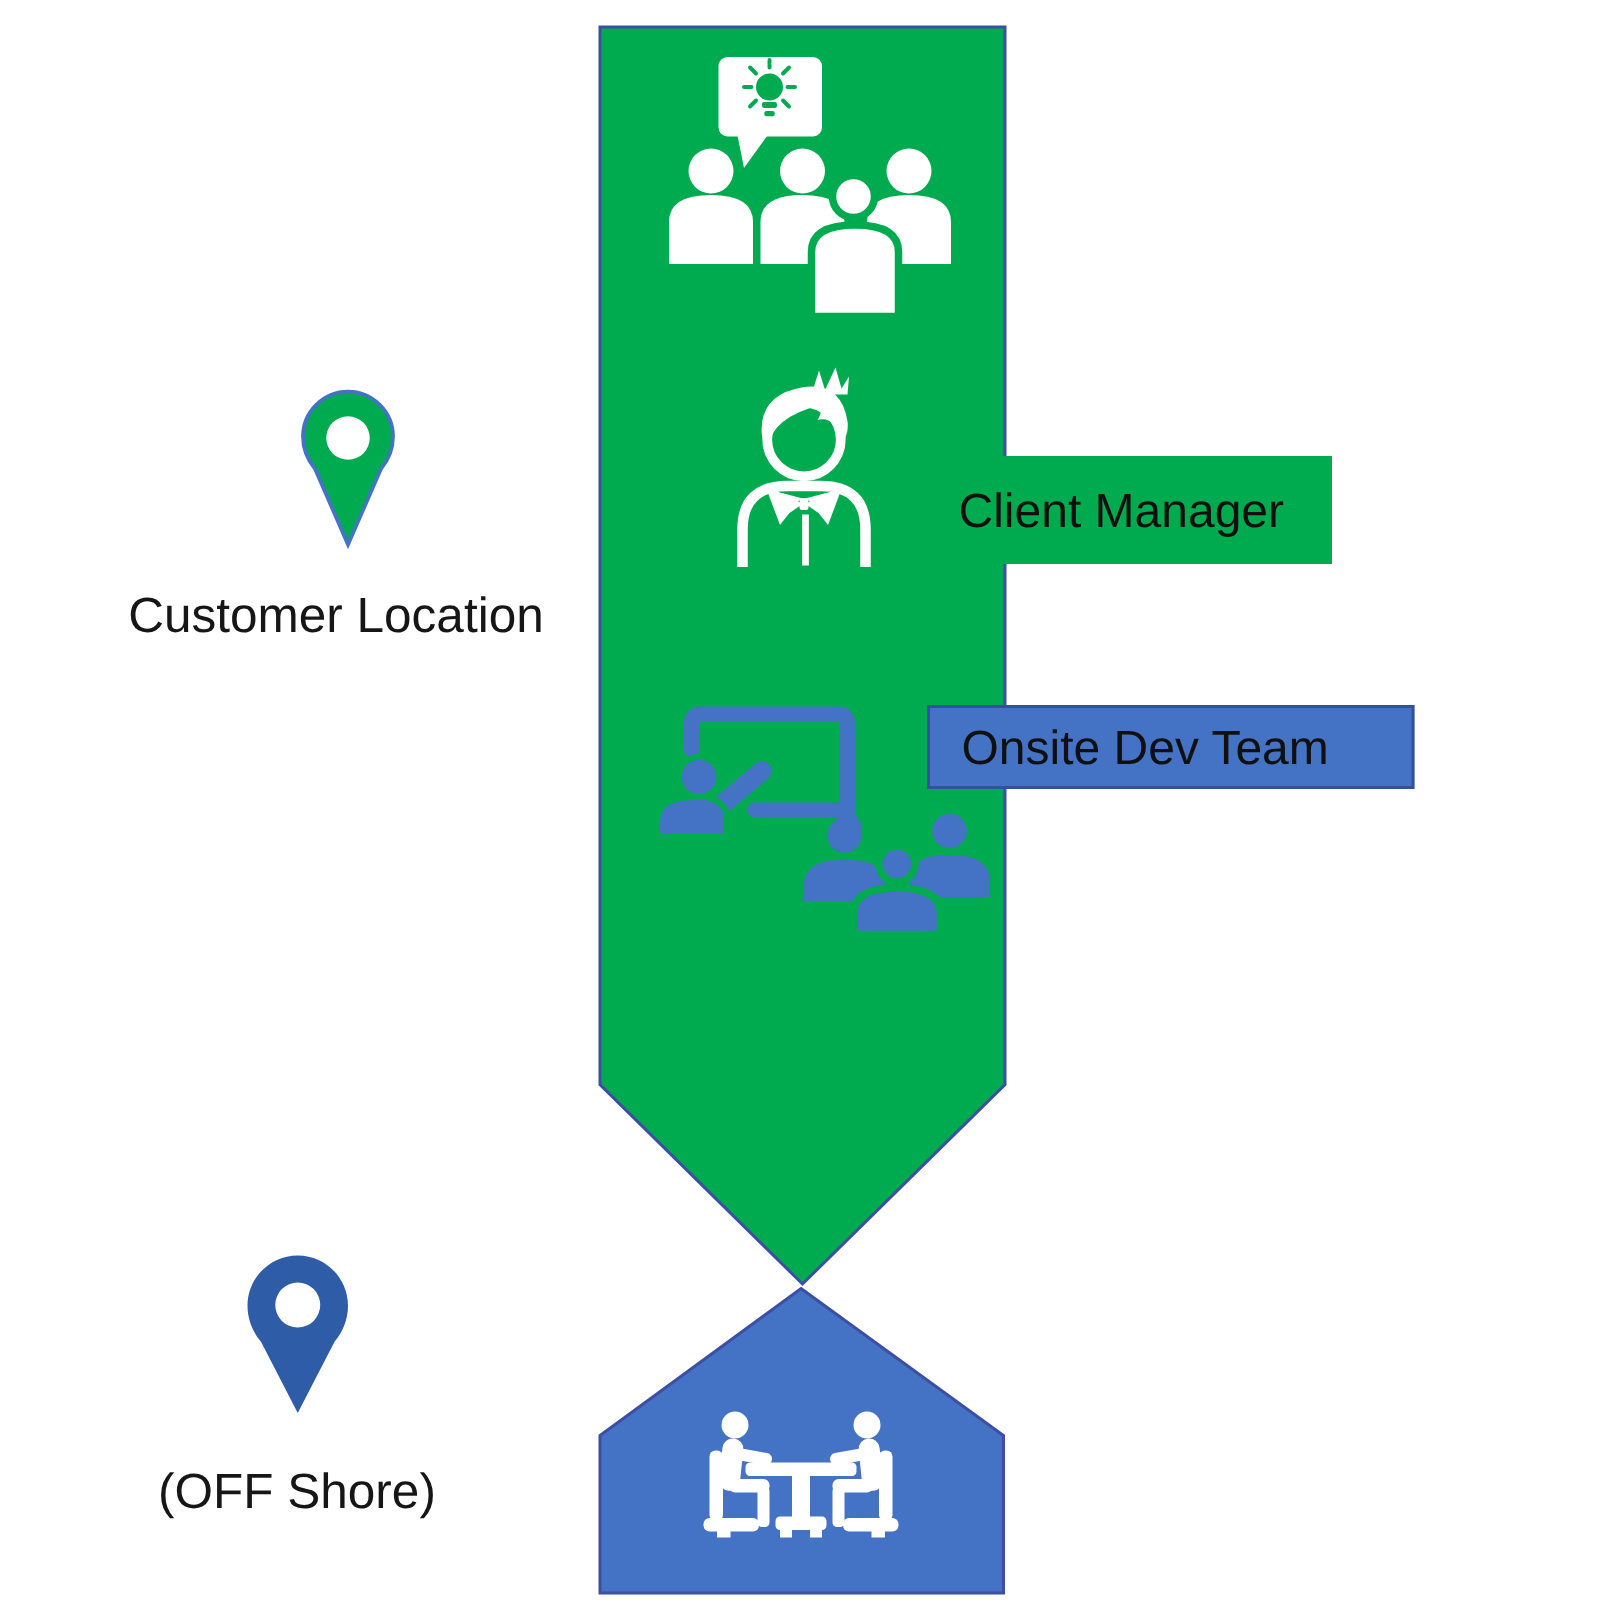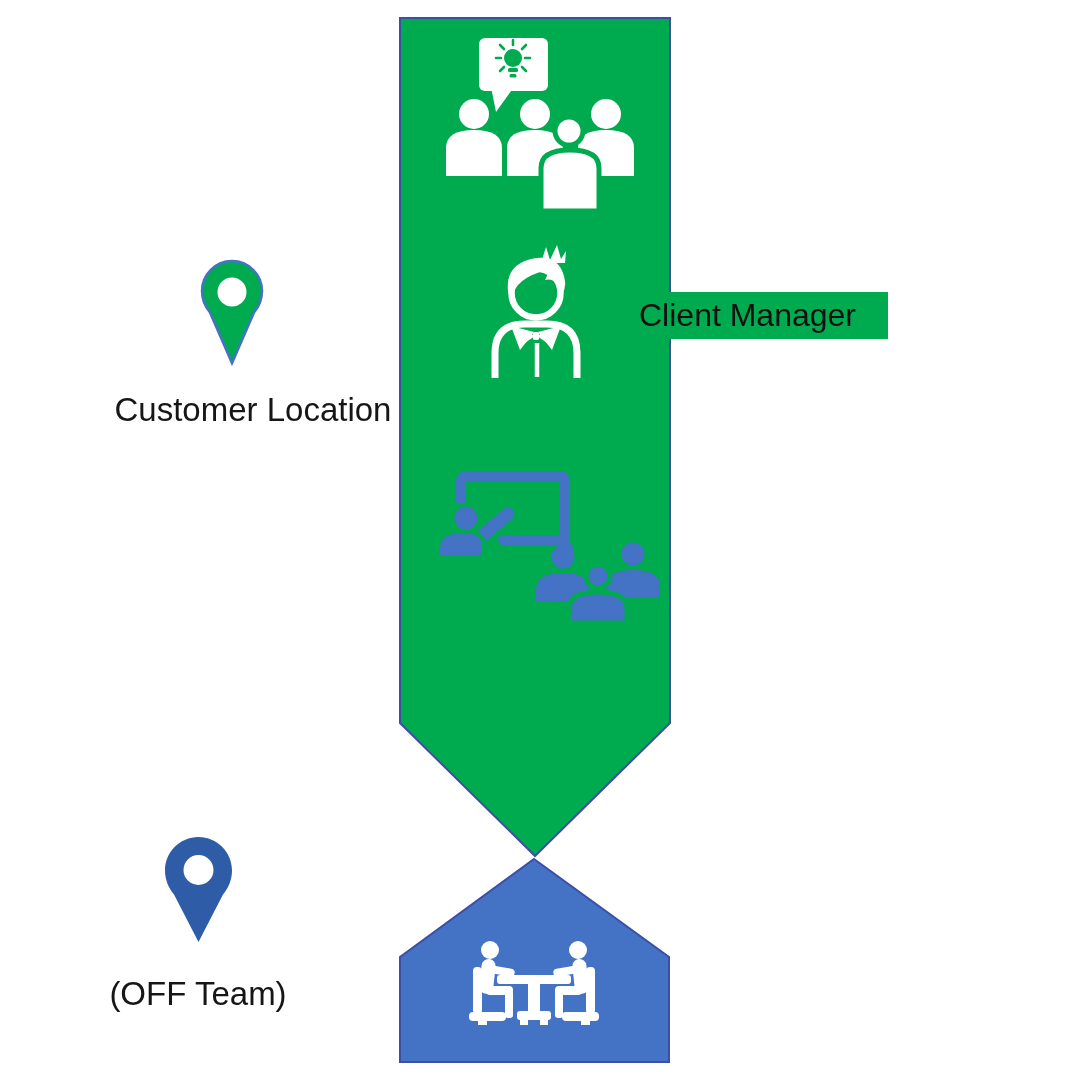--- a/index.html
+++ b/index.html
@@ -20,28 +20,28 @@
   .sb{stroke:var(--border,#3D4FA4);stroke-width:2;}
   .sw{stroke:#ffffff;fill:none;}
   .sg{stroke:var(--green,#00AB50);}
   .sblu{stroke:var(--blue,#4472C4);fill:none;}
 
   .label{
     position:absolute;display:flex;align-items:center;
     padding-left:21px;box-sizing:border-box;
     font-size:32px;color:#101010;white-space:nowrap;
   }
-  .label-green{left:618px;top:292px;width:270px;height:47px;background:var(--green,#00AB50);}
+  .label-green{left:618px;top:304px;width:270px;height:72px;background:var(--green,#00AB50);}
   .label-blue{left:618px;top:470px;width:325px;height:56px;background:var(--blue,#4472C4);
     border:2px solid rgba(35,55,125,0.55);}
   .loc-text{
     position:absolute;text-align:center;
     font-size:33px;line-height:42px;color:#161616;
   }
-  .customer-loc{left:103px;top:389px;width:300px;}
+  .customer-loc{left:74px;top:389px;width:300px;}
   .operations-loc{left:48px;top:973px;width:300px;}
 </style>
 </head>
 <body>
 
 <div class="canvas">
 
   <svg class="scene" width="1080" height="1080" viewBox="0 0 1080 1080">
 
     <g>
@@ -155,21 +155,24 @@
     <g>
       <path class="fp" d="M198.5,837 c -18.5,0 -33.5,15 -33.5,33.5 c 0,9 3.5,17.5 9,24 l 24.5,47.5 l 24.5,-47.5
                c 5.5,-6.5 9,-15 9,-24 c 0,-18.5 -15,-33.5 -33.5,-33.5 z"></path>
       <circle class="fw" cx="198.5" cy="870" r="15"></circle>
     </g>
   </svg>
 
   <div class="label label-green">
     <span>Client Manager</span>
   </div>
+  <div class="label label-blue">
+    <span>Onsite Dev Team</span>
+  </div>
 
   <div class="loc-text customer-loc">
     <div>Customer Location</div>
   </div>
   <div class="loc-text operations-loc">
-    <div>(OFF Team)</div>
+    <div>(OFF Shore)</div>
   </div>
 
 </div>
 
 </body></html>

